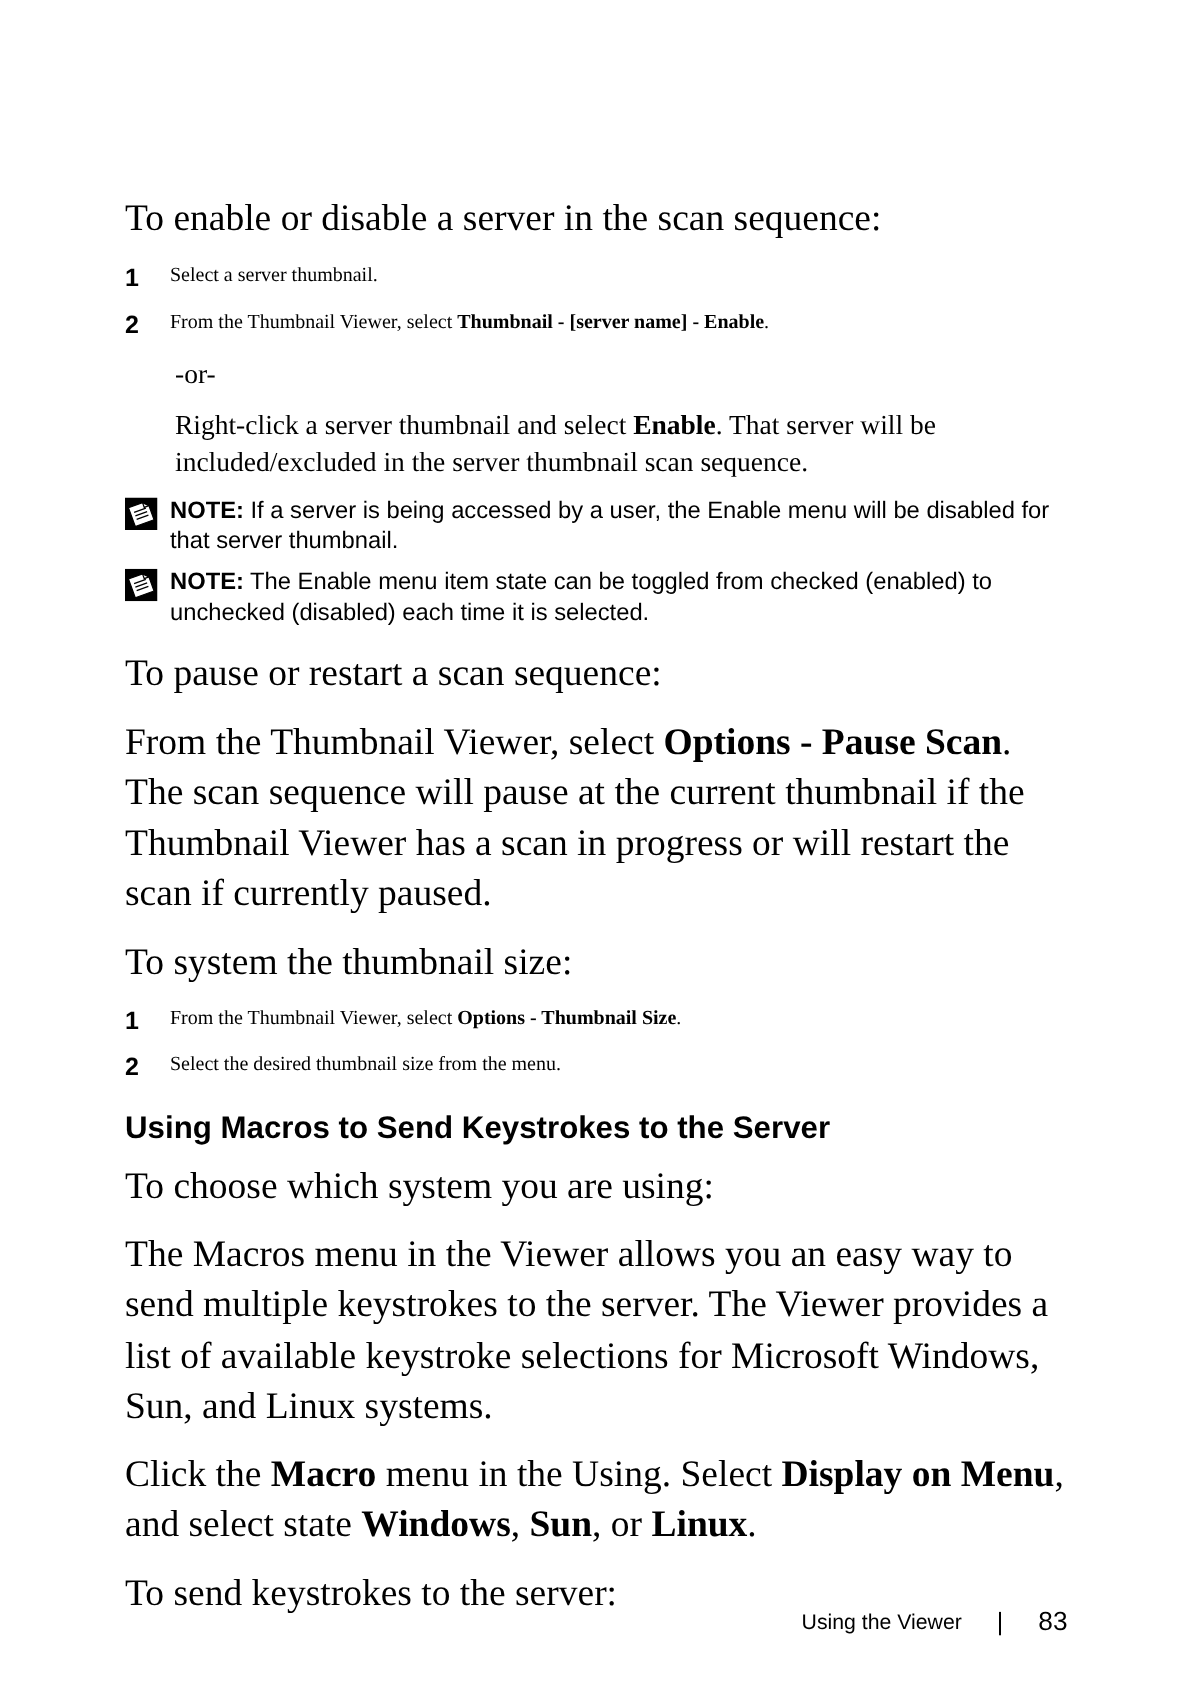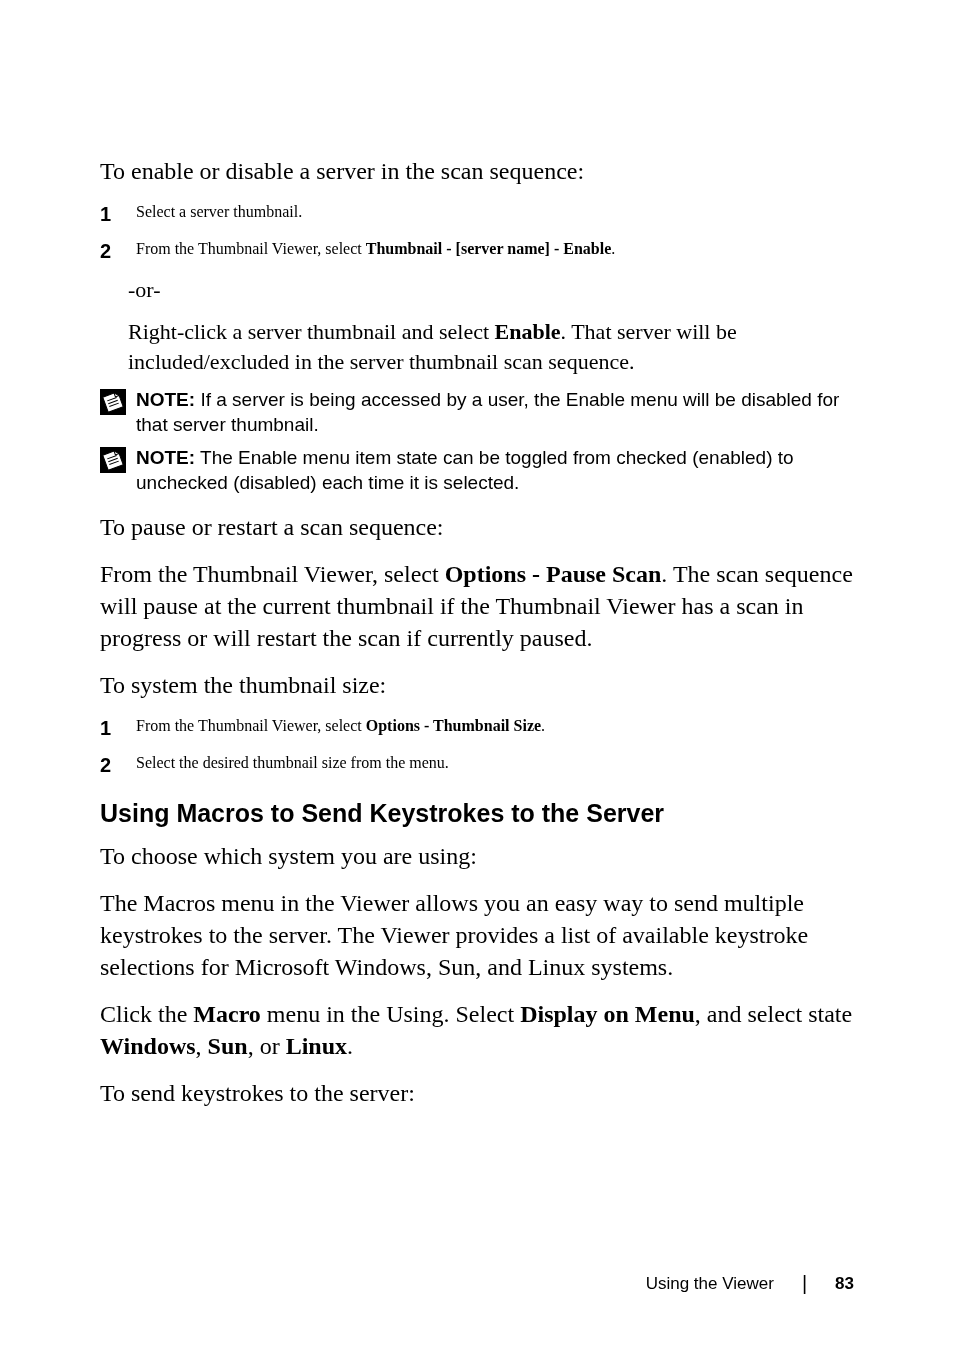--- a/index.html
+++ b/index.html
@@ -14,42 +14,42 @@
     position: relative;
     box-sizing: border-box;
   }
   .page {
     padding: 155px 100px 60px 100px;
     box-sizing: border-box;
     height: 100%;
     position: relative;
   }
   .para {
-    font-size: 24px;
+    font-size: 30px;
     line-height: 1.35;
     margin: 0 0 14px 0;
   }
   .ol-item {
     display: flex;
     margin: 0 0 12px 0;
   }
   .ol-num {
     font-family: Arial, Helvetica, sans-serif;
     font-weight: bold;
     font-size: 20px;
     min-width: 36px;
     flex-shrink: 0;
     padding-top: 2px;
   }
   .ol-body {
     font-size: 16px;
     line-height: 1.35;
   }
   .sub-body {
-    margin-left: 28px;
+    margin-left: 40px;
     font-size: 22px;
     line-height: 1.35;
     margin-bottom: 12px;
   }
   .note-block {
     display: flex;
     align-items: flex-start;
     margin: 2px 0 8px 0;
   }
   .note-icon {
@@ -66,35 +66,35 @@
   }
   .note-text .bold { font-weight: bold; }
   .h3 {
     font-family: Arial, Helvetica, sans-serif;
     font-weight: bold;
     font-size: 25px;
     margin: 22px 0 12px 0;
   }
   .footer {
     position: absolute;
-    bottom: 56px;
+    bottom: 41px;
     right: 100px;
     font-family: Arial, Helvetica, sans-serif;
     font-size: 17px;
     display: flex;
     align-items: center;
     gap: 28px;
   }
   .footer .divider {
     color: #000;
     font-size: 20px;
   }
   .footer .pagenum {
-    font-weight: bold;
-    font-size: 17px;
+    font-weight: normal;
+    font-size: 21px;
   }
   b { font-weight: bold; }
 </style>
 </head>
 <body>
 
 <div class="page">
 
   <p class="para">To enable or disable a server in the scan sequence:</p>
 

